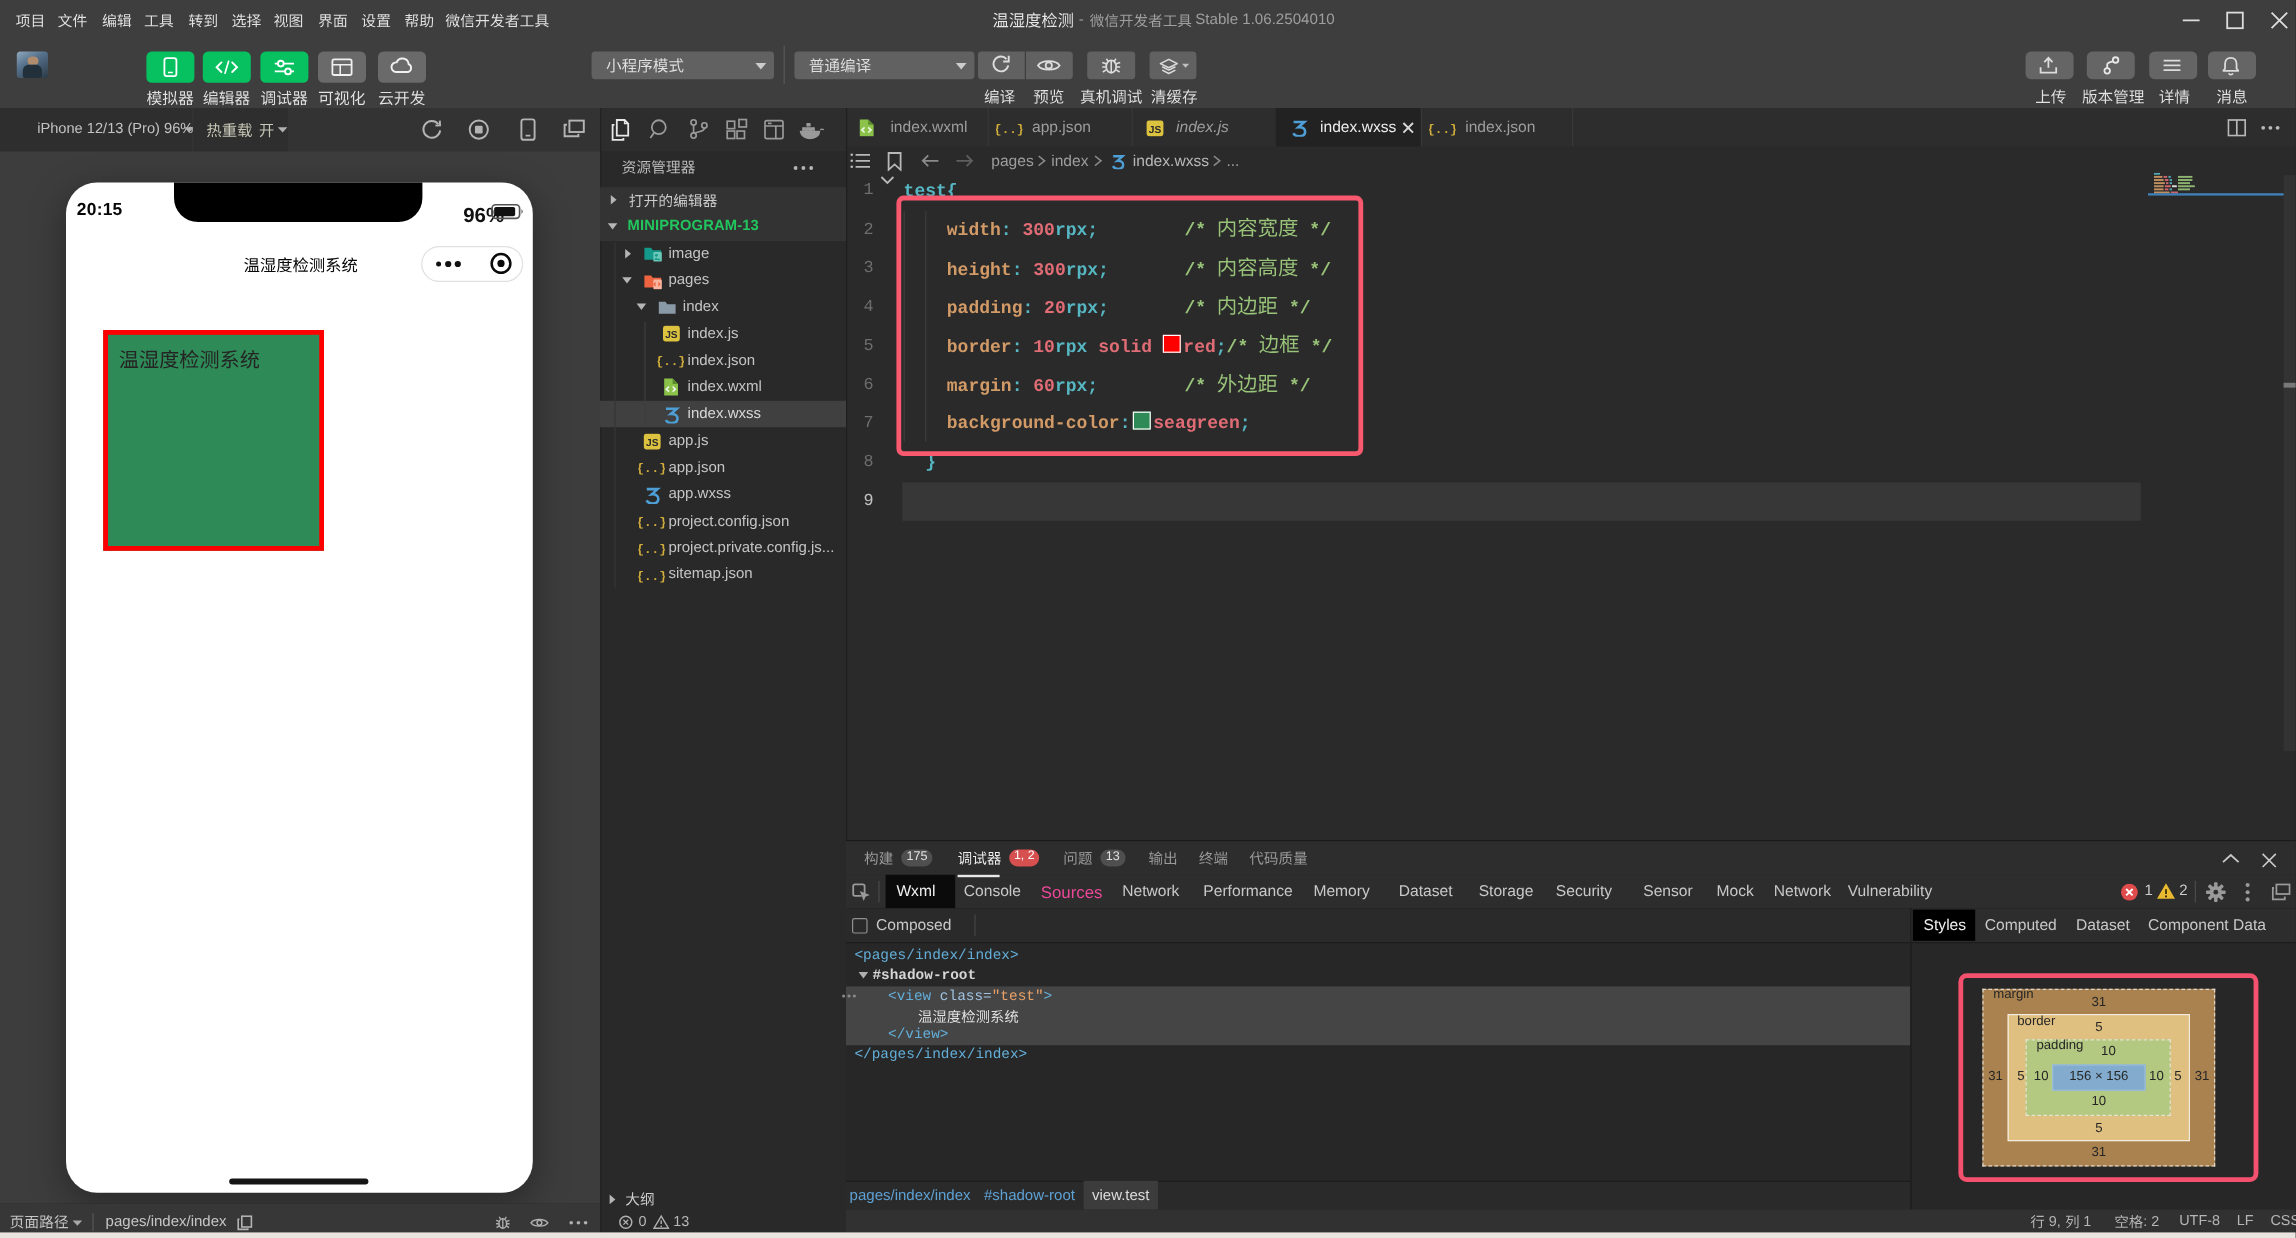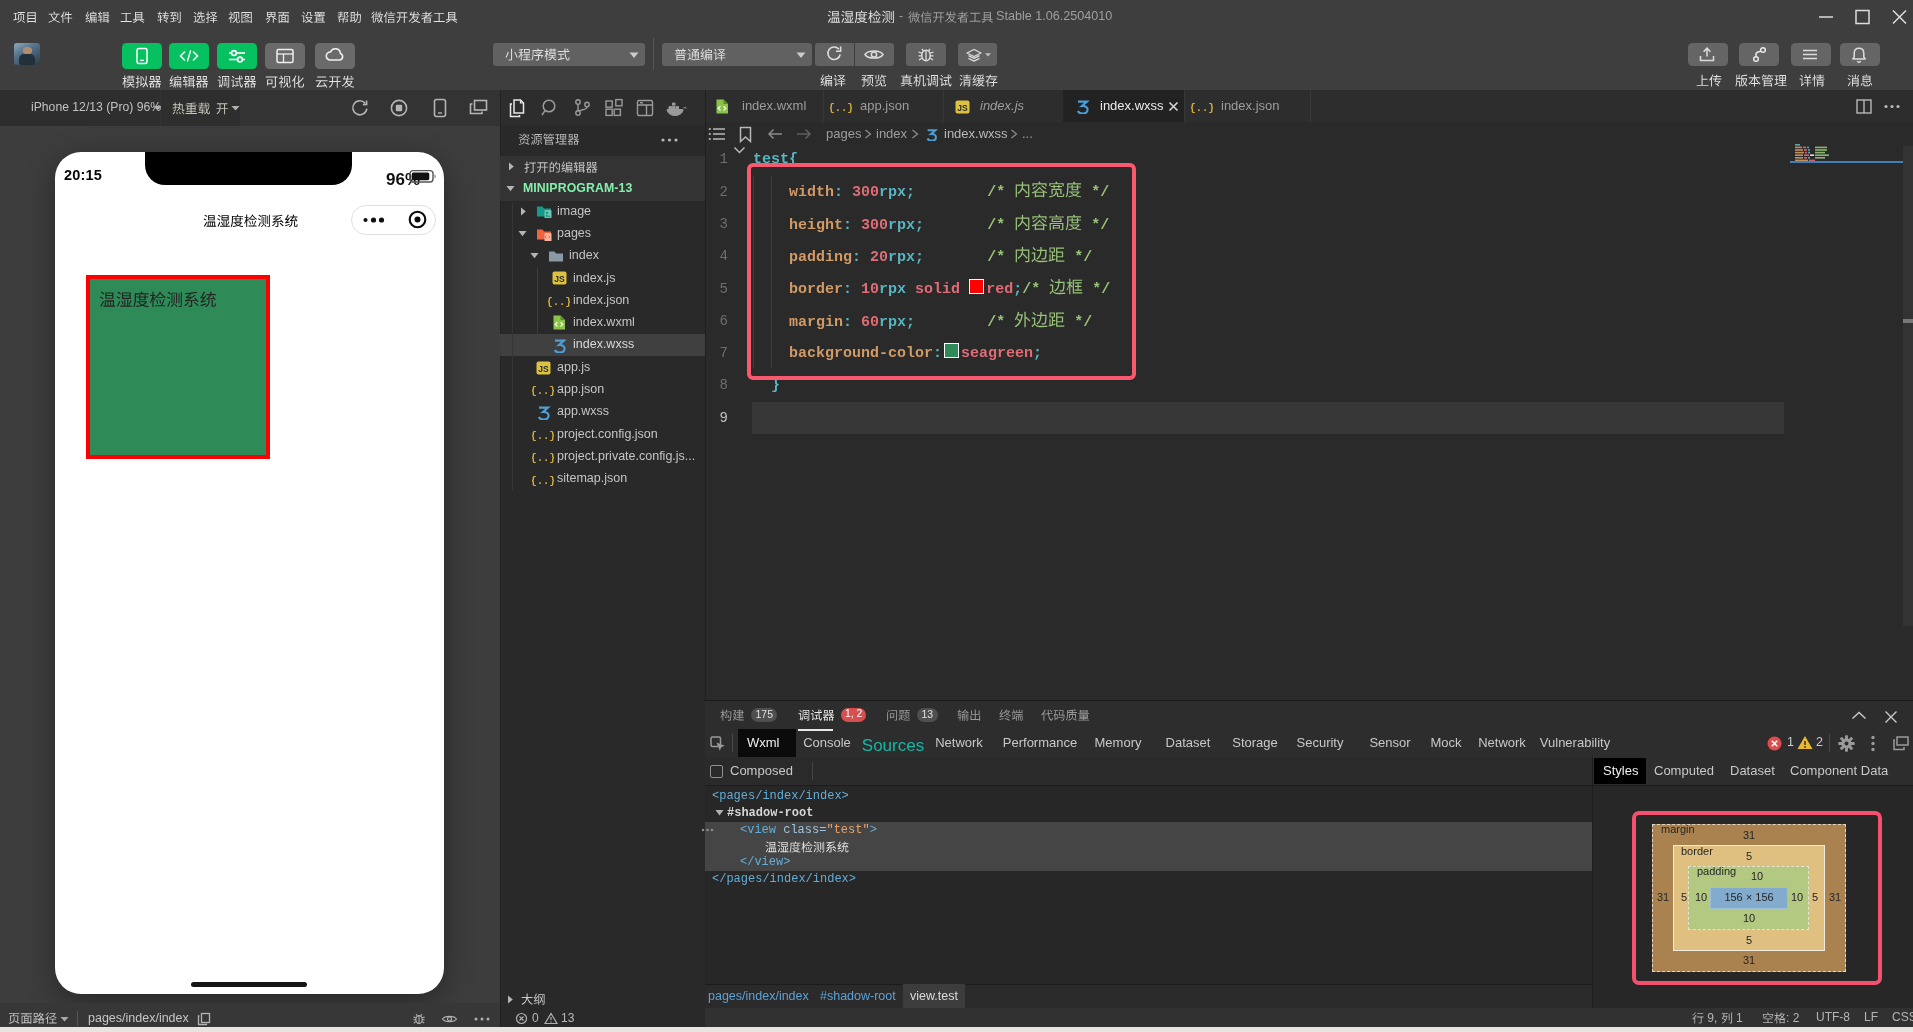--- a/index.html
+++ b/index.html
@@ -492,21 +492,21 @@
       <use href="#z34" x="0"></use>
       <use href="#z28" x="1000"></use>
       <use href="#z56" x="2000"></use>
       <use href="#z69" x="3000"></use>
       <use href="#z86" x="4000"></use>
       <use href="#z15" x="5000"></use>
     </svg></div>
 <svg style="position:absolute;left:506px;top:185.1px;" width="9" height="8" viewBox="0 0 9 8">
     <path d="M0.5 1 L4.5 6.3 L8.5 1 z" fill="#b5b5b5"></path>
   </svg>
-<div class="t" style="left:523px;top:181.474px;font-size:12.3px;color:#86efac;font-weight:bold;letter-spacing:0.1px">MINIPROGRAM-13</div>
+<div class="t" style="left:523px;top:181.474px;font-size:12.3px;color:#22c55e;font-weight:bold;letter-spacing:0.1px">MINIPROGRAM-13</div>
 <svg style="position:absolute;left:520px;top:206.9px;" width="7" height="9" viewBox="0 0 7 9">
     <path d="M1 0.5 L5.8 4.5 L1 8.5 z" fill="#b5b5b5"></path>
   </svg>
 <svg style="position:absolute;left:536px;top:204.4px;" width="16" height="14" viewBox="0 0 16 14">
     <path d="M1 2.5 L6.5 2.5 L8 4.5 L15 4.5 L15 12.5 L1 12.5 z" fill="#15998a"></path>
     <rect x="8.5" y="6" width="7" height="8.5" rx="1" fill="#6cc7b8"></rect>
     <circle cx="11" cy="8.8" r="1.2" fill="#15998a"></circle>
     <path d="M9 12.5 L10.8 10.6 L12.2 12 L13 11.2 L14.6 12.9 z" fill="#15998a"></path>
   </svg>
 <div class="t" style="left:557px;top:203.65px;font-size:12.5px;color:#c5c5c5;">image</div>
@@ -787,21 +787,21 @@
 <div style="position:absolute;left:797.5px;top:729px;width:35px;height:1.7px;background:#e8e8e8"></div>
 <div style="position:absolute;left:705px;top:756.5px;width:1208px;height:1px;background:#1c1c1c"></div>
 <svg style="position:absolute;left:709px;top:735px;" width="17" height="17" viewBox="0 0 17 17">
     <path d="M11.5 9.5 L11.5 3.5 Q11.5 2 10 2 L3.5 2 Q2 2 2 3.5 L2 10 Q2 11.5 3.5 11.5 L9 11.5" fill="none" stroke="#9a9a9a" stroke-width="1.5"></path>
     <path d="M7.5 7.5 L15.8 10.8 L12.2 12.2 L10.8 15.8 z" fill="#9a9a9a"></path>
   </svg>
 <div style="position:absolute;left:731.5px;top:734px;width:1px;height:18px;background:#4a4a4a"></div>
 <div style="position:absolute;left:738px;top:729px;width:58px;height:28px;background:#0b0b0b"></div>
 <div class="t" style="left:747px;top:734.94px;font-size:13px;color:#f0f0f0;">Wxml</div>
 <div class="t" style="left:827px;top:734.94px;font-size:13px;color:#c8c8c8;transform:translateX(-50%)">Console</div>
-<div class="t" style="left:893px;top:734.94px;font-size:17px;color:#14b8a6;transform:translateX(-50%)">Sources</div>
+<div class="t" style="left:893px;top:734.94px;font-size:14px;color:#ec4899;transform:translateX(-50%)">Sources</div>
 <div class="t" style="left:959px;top:734.94px;font-size:13px;color:#c8c8c8;transform:translateX(-50%)">Network</div>
 <div class="t" style="left:1040px;top:734.94px;font-size:13px;color:#c8c8c8;transform:translateX(-50%)">Performance</div>
 <div class="t" style="left:1118px;top:734.94px;font-size:13px;color:#c8c8c8;transform:translateX(-50%)">Memory</div>
 <div class="t" style="left:1188px;top:734.94px;font-size:13px;color:#c8c8c8;transform:translateX(-50%)">Dataset</div>
 <div class="t" style="left:1255px;top:734.94px;font-size:13px;color:#c8c8c8;transform:translateX(-50%)">Storage</div>
 <div class="t" style="left:1320px;top:734.94px;font-size:13px;color:#c8c8c8;transform:translateX(-50%)">Security</div>
 <div class="t" style="left:1390px;top:734.94px;font-size:13px;color:#c8c8c8;transform:translateX(-50%)">Sensor</div>
 <div class="t" style="left:1446px;top:734.94px;font-size:13px;color:#c8c8c8;transform:translateX(-50%)">Mock</div>
 <div class="t" style="left:1502px;top:734.94px;font-size:13px;color:#c8c8c8;transform:translateX(-50%)">Network</div>
 <div class="t" style="left:1575px;top:734.94px;font-size:13px;color:#c8c8c8;transform:translateX(-50%)">Vulnerability</div>

